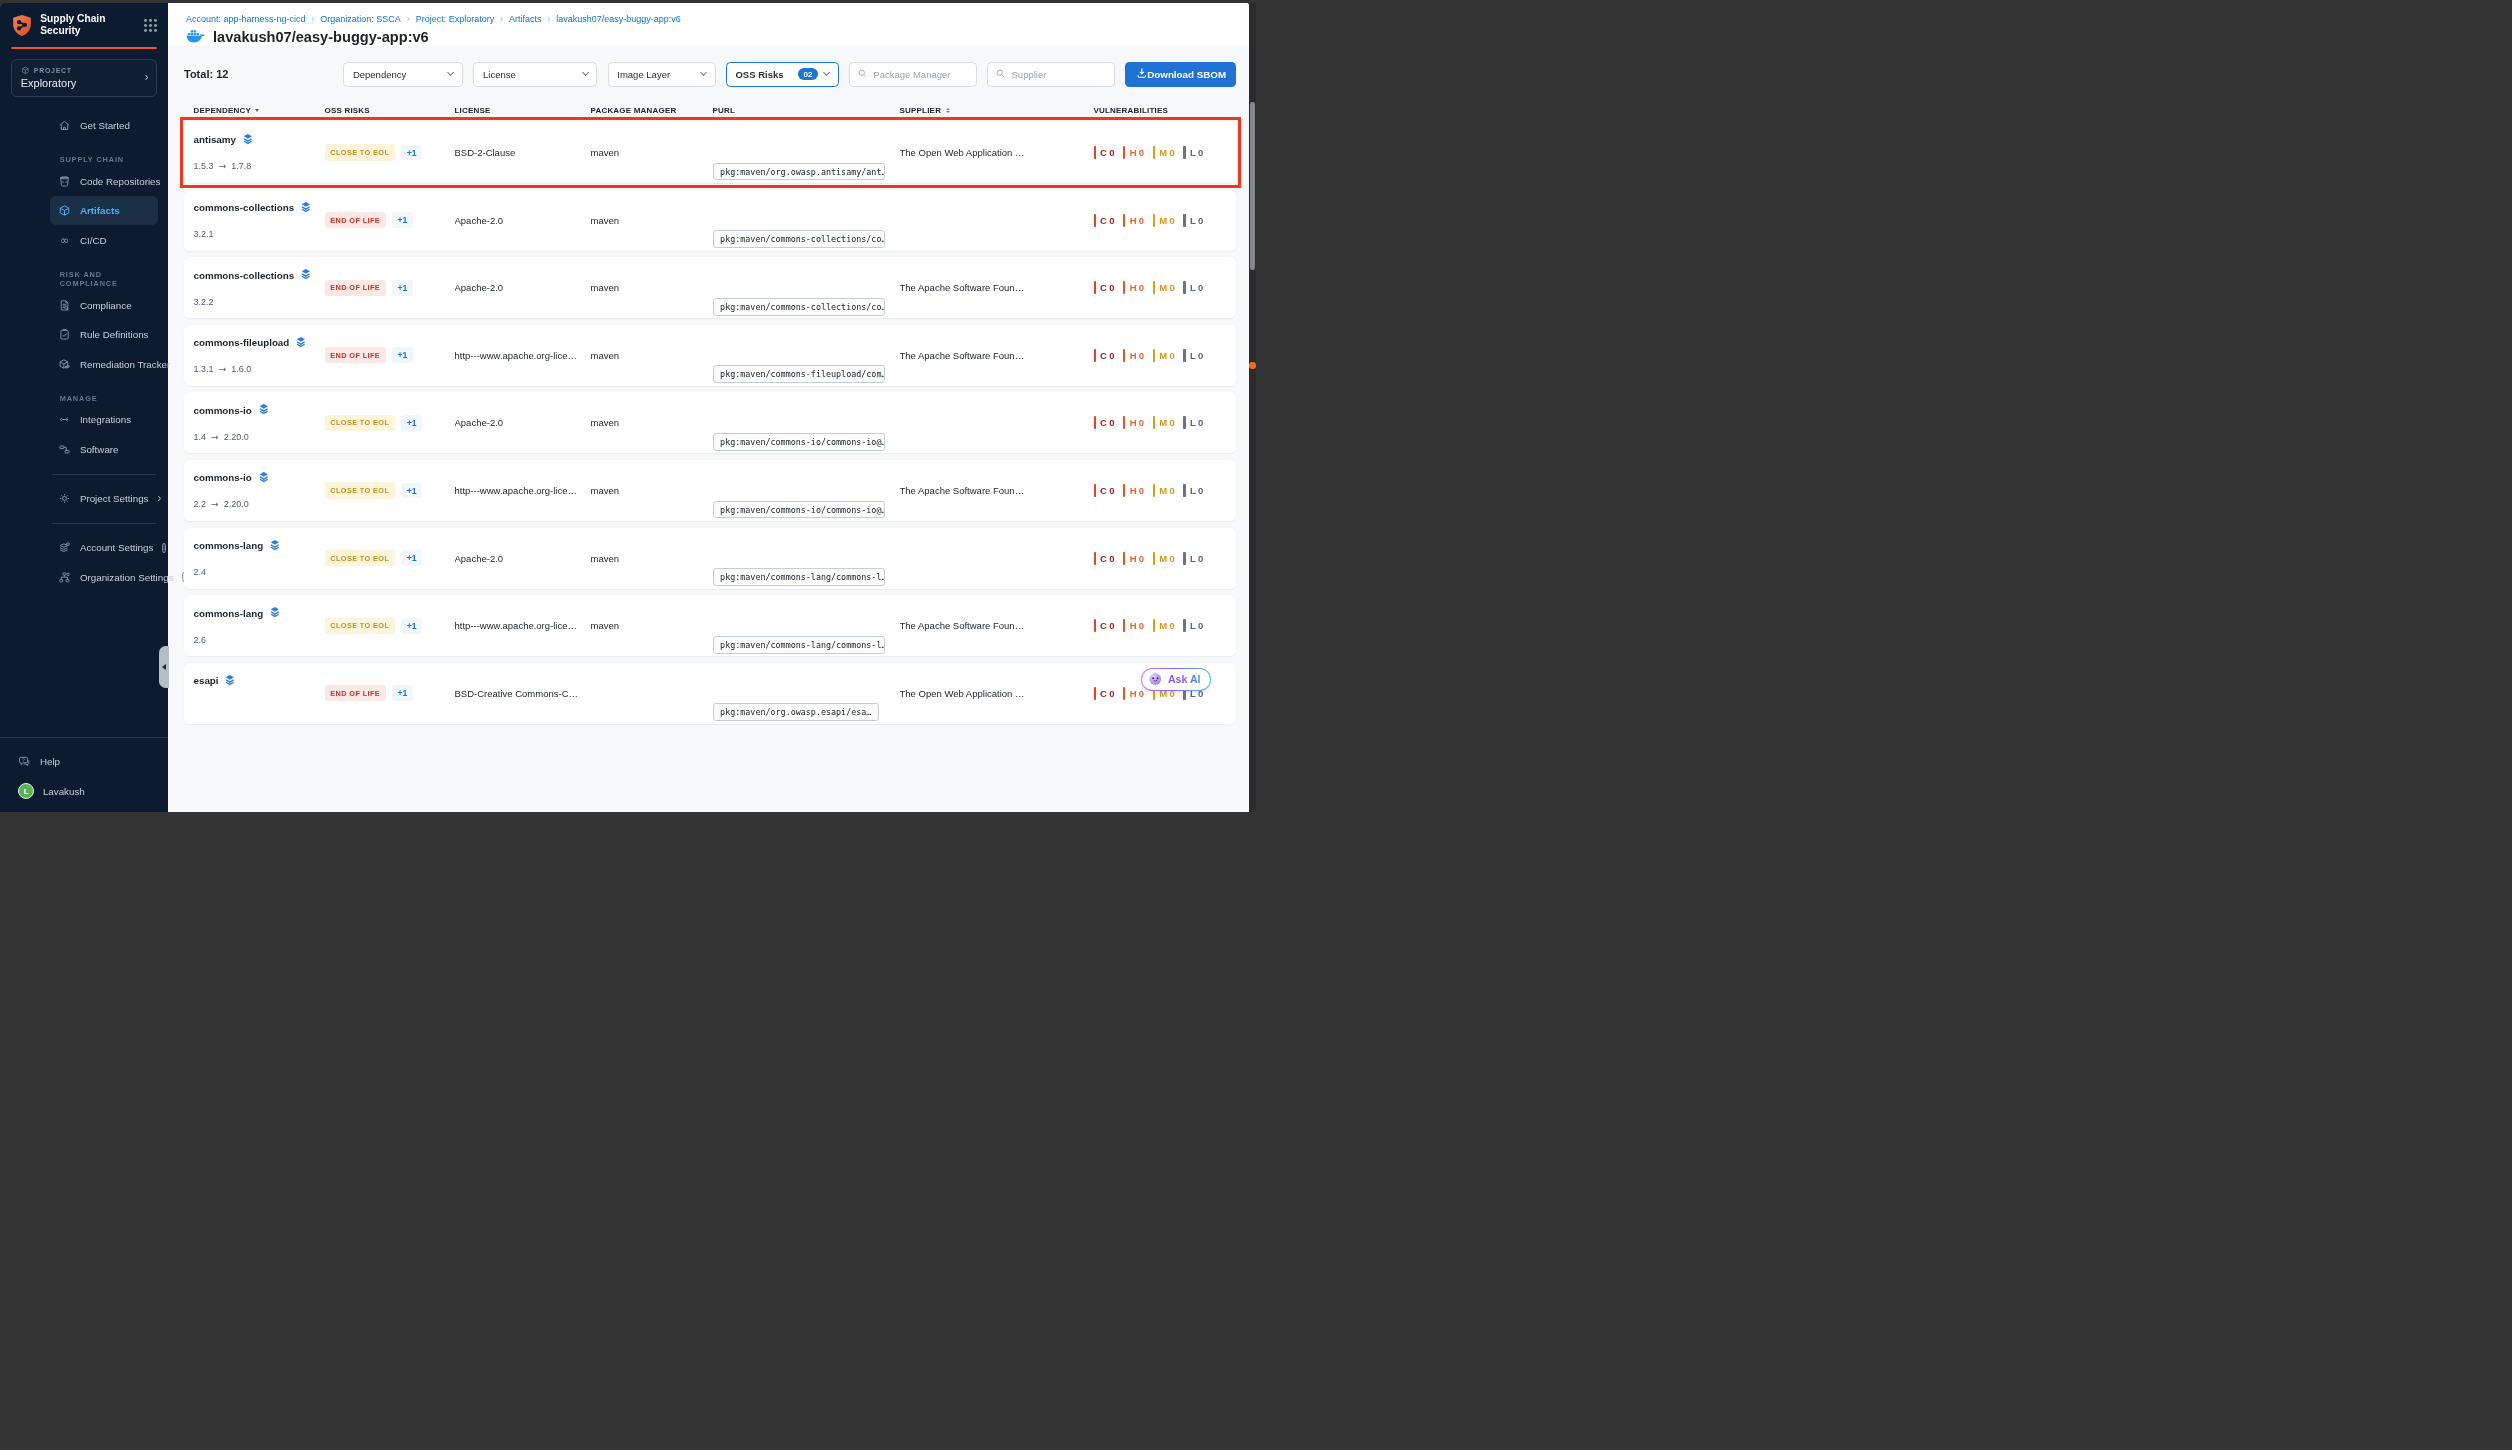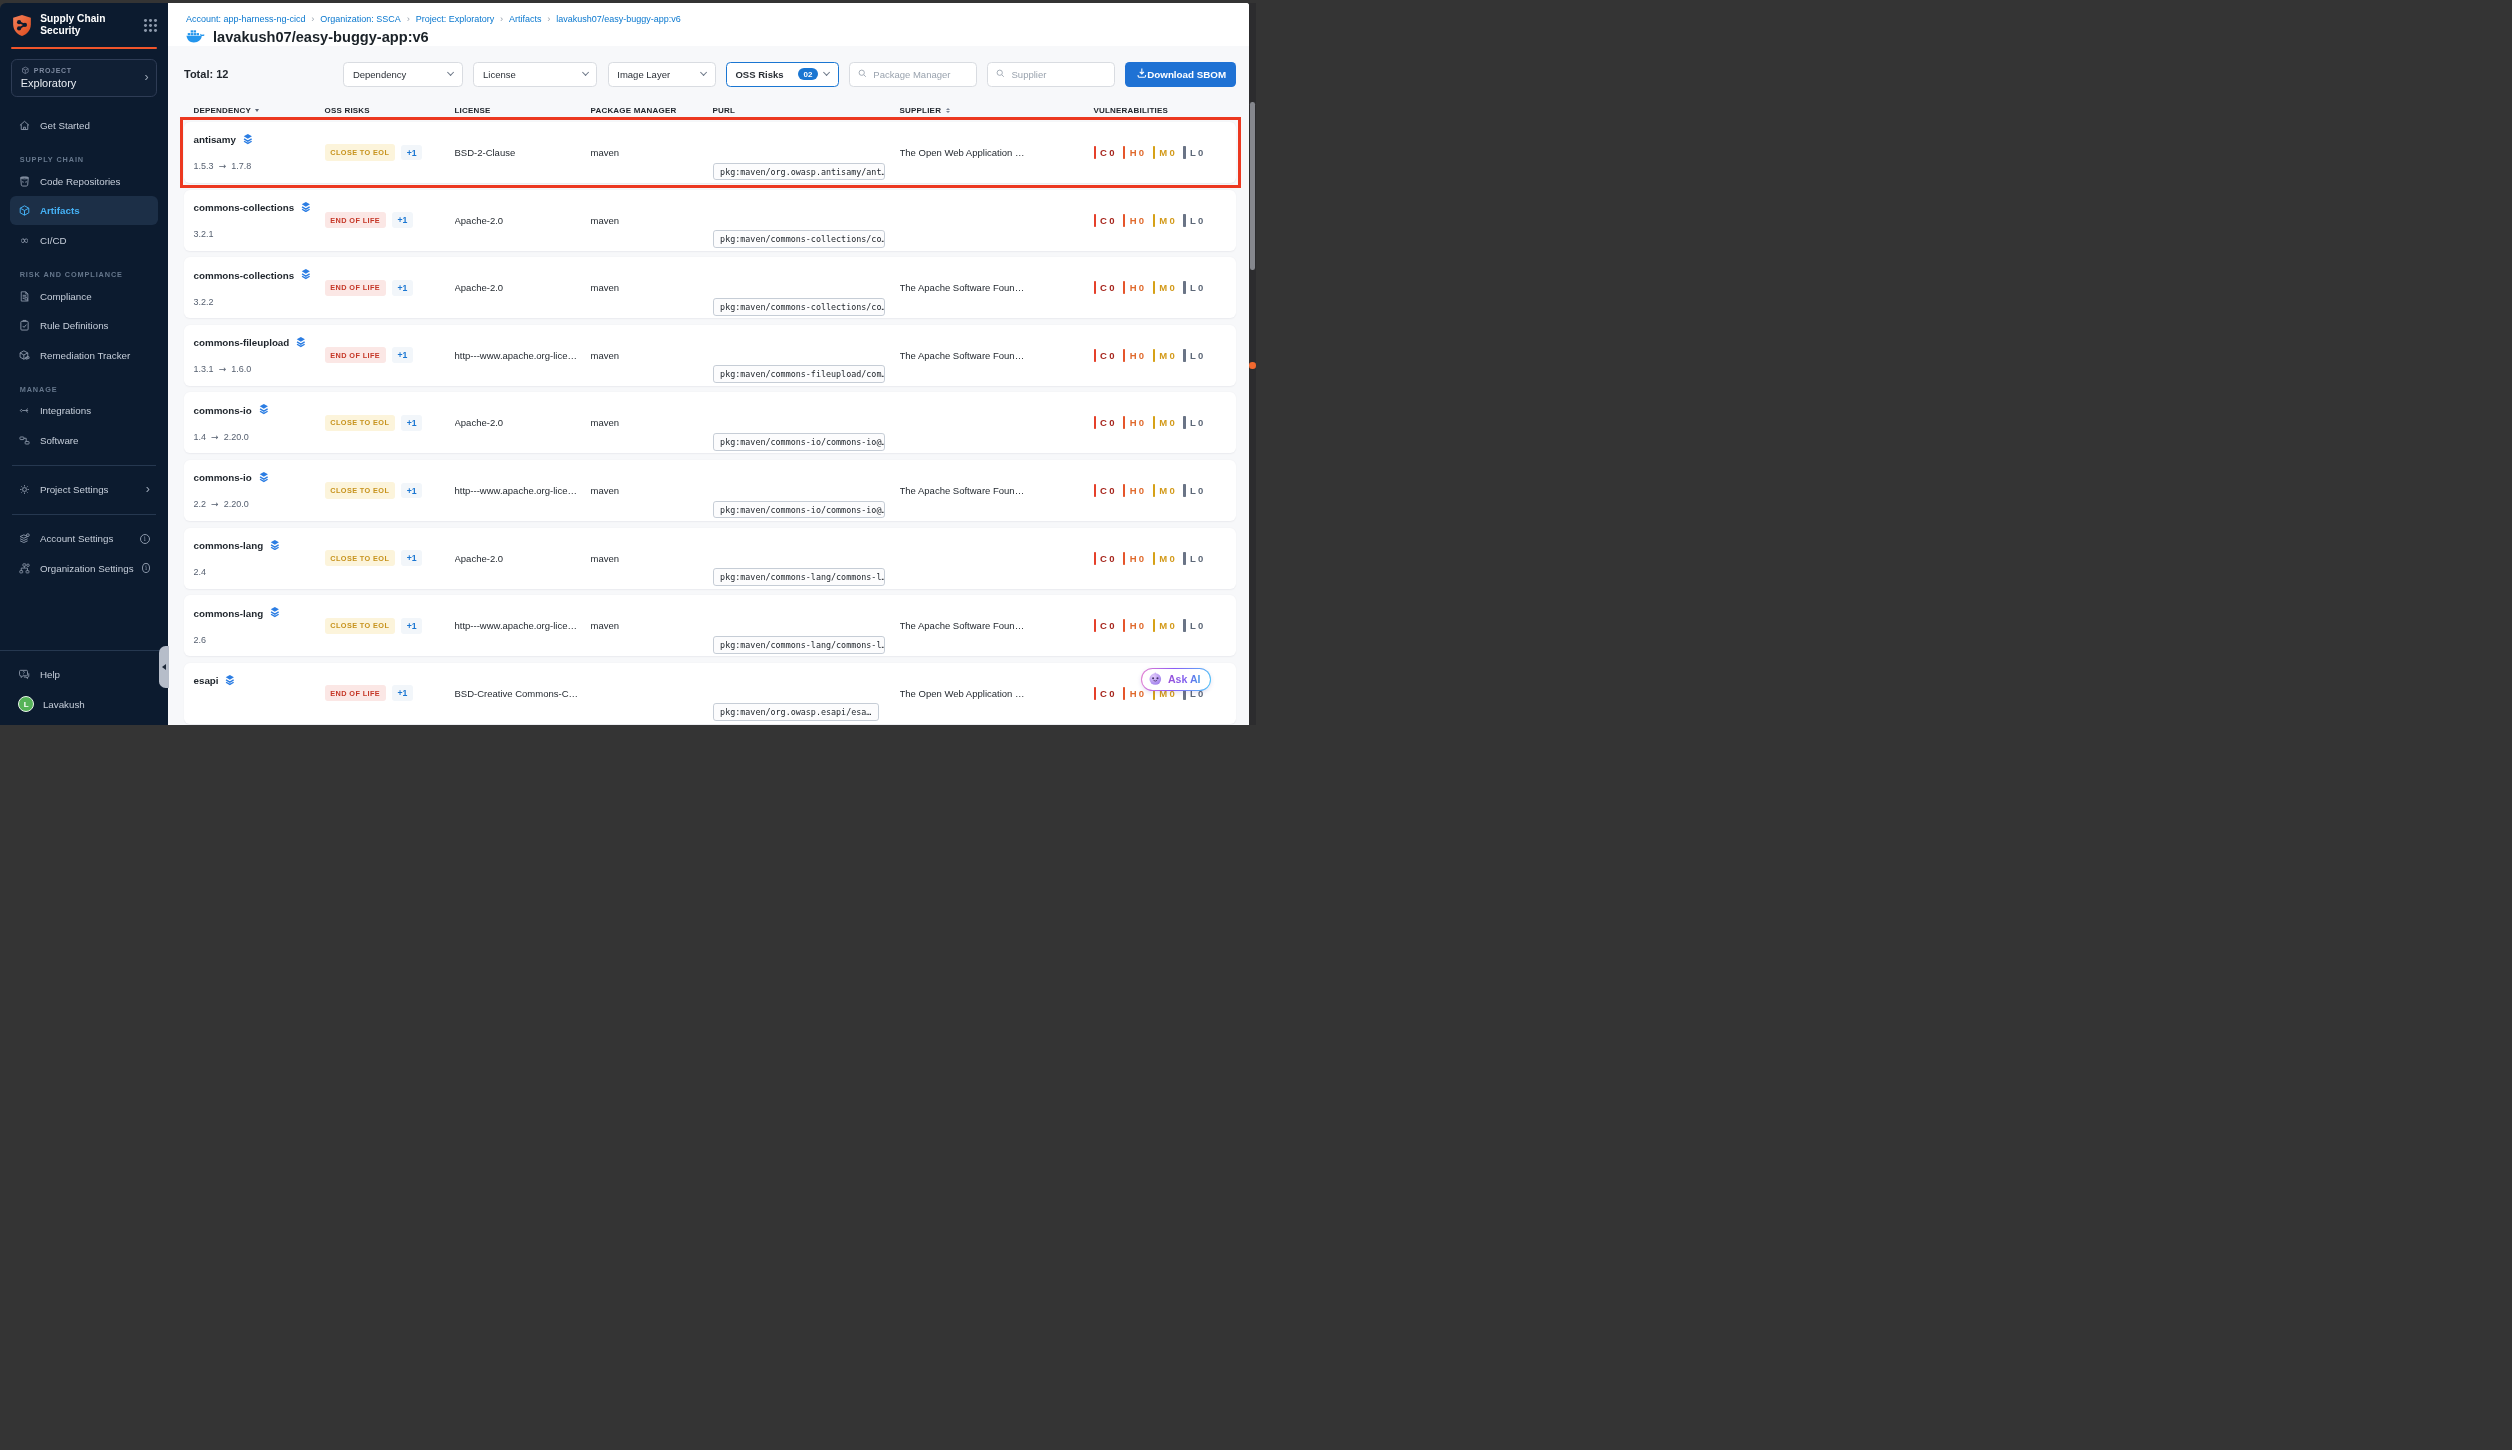--- a/index.html
+++ b/index.html
@@ -1,17 +1,17 @@
 <!DOCTYPE html>
 <html style="font-size:11.7px"><head>
 <meta charset="utf-8">
 <style>
   * { margin:0; padding:0; box-sizing:border-box; }
   html,body { background:#343434; font-family:"Liberation Sans", sans-serif; }
-  .page { position:relative; width:1256px; height:725px; background:#343434; overflow:hidden; }
+  .page { position:relative; width:1256px; height:812px; background:#343434; overflow:hidden; }
 
   
   .app { position:absolute; top:2.9px; left:0; right:7.3px; bottom:0; display:flex;
          border-top-left-radius:5.8px; border-top-right-radius:2.9px; overflow:hidden; }
   .scroll-strip { position:absolute; top:2.9px; right:0; bottom:0; width:7.3px; background:#2c2c2e; }
   .scroll-thumb { position:absolute; top:102px; right:1.5px; width:4.4px; height:168px; border-radius:2.2px; background:#85878d; }
   .edge-dot { position:absolute; top:362px; right:0px; width:6.6px; height:6.6px; border-radius:50%; background:#f2692f; z-index:60; }
 
   
   .sidebar { position:relative; width:168px; flex:0 0 168px; background:#0c1b2f; color:#c6ceda; padding-top:10.2px; }
@@ -20,21 +20,21 @@
   .grid-dots { display:grid; grid-template-columns:repeat(3,2.9px); grid-gap:2.2px; }
   .grid-dots i { width:2.9px; height:2.9px; border-radius:50%; background:#8d99ab; }
   .brand-rule { height:2.2px; background:#f1552b; margin:9.5px 11px 0; border-radius:1.5px; }
   .project-card { margin:10.2px 11px 0; border:0.7px solid #2e3c55; background:#101f34; border-radius:5.8px;
                   padding:5.8px 7.3px 6.6px 8.7px; display:flex; align-items:center; cursor:pointer; }
   .project-card .pc-text { flex:1; }
   .pc-label { display:flex; align-items:center; gap:4.4px; font-size:7px; font-weight:bold; letter-spacing:0.7px; color:#7e8aa0; }
   .pc-name { margin-top:2.2px; font-size:11px; color:#e8ecf2; }
   .pc-chev { color:#9aa5b5; font-size:12.4px; line-height:1; }
 
-  .nav { margin-top:14.6px; }
+  .nav { margin-top:14.6px;padding-left:40px; }
   .nav-item { display:flex; align-items:center; gap:8.7px; height:29px; margin:0.7px 10.2px; padding:0 8px;
               border-radius:5.8px; font-size:9.8px; color:#c6ceda; cursor:pointer; }
   .nav-item .ni-label { flex:1; white-space:nowrap; }
   .nav-item.active { background:#1c2f47; color:#45b1f5; font-weight:bold; }
   .nav-section { margin:14.6px 0 2.9px; padding:0 19.7px; font-size:7.3px; font-weight:bold; letter-spacing:0.9px; color:#66778c; }
   .nav-divider { border-top:0.7px solid #263850; margin:9.5px 11.7px; }
   .icn { width:13px; height:13px; flex:0 0 13px; display:inline-flex; align-items:center; justify-content:center; }
   .icn svg { display:block; }
   .infinity-glyph { font-size:11px; color:#8d99ab; font-family:"DejaVu Sans", sans-serif; }
   .info-badge { width:10.2px; height:10.2px; border:0.9px solid #8d99ab; border-radius:50%; display:inline-flex;

